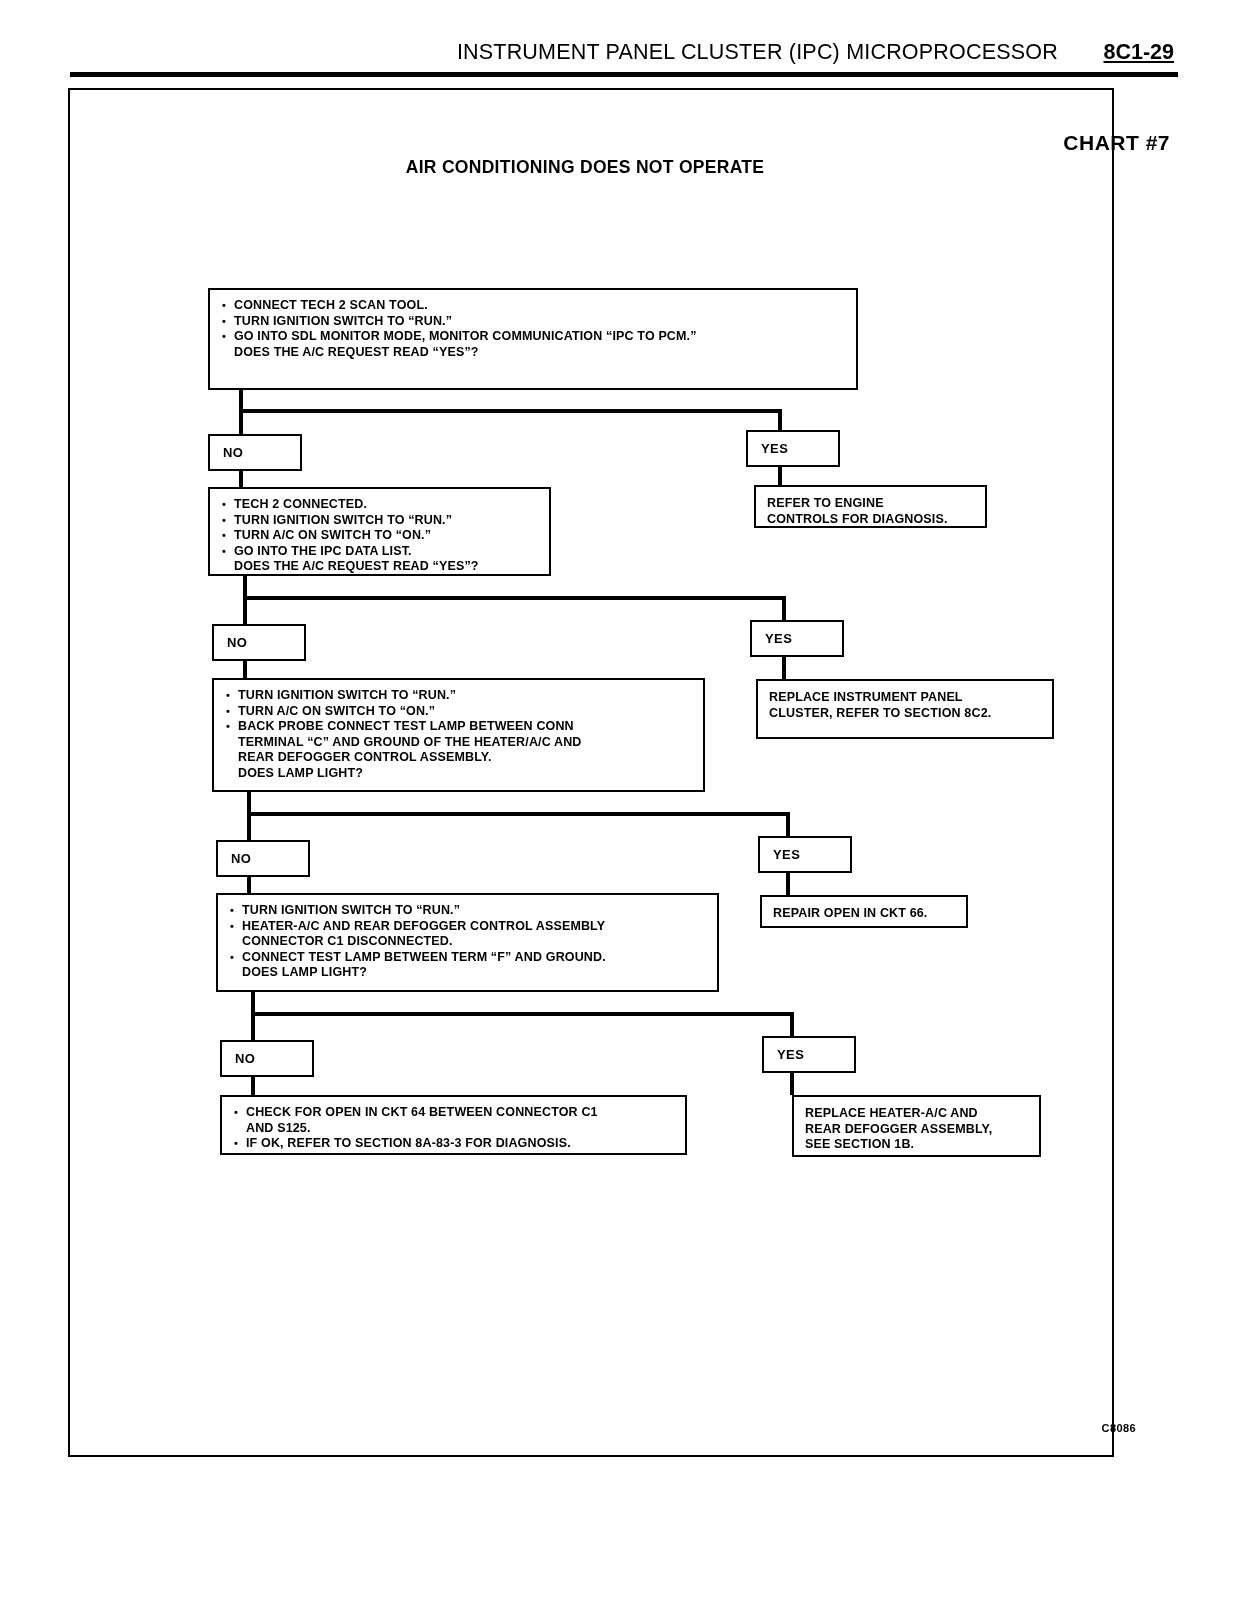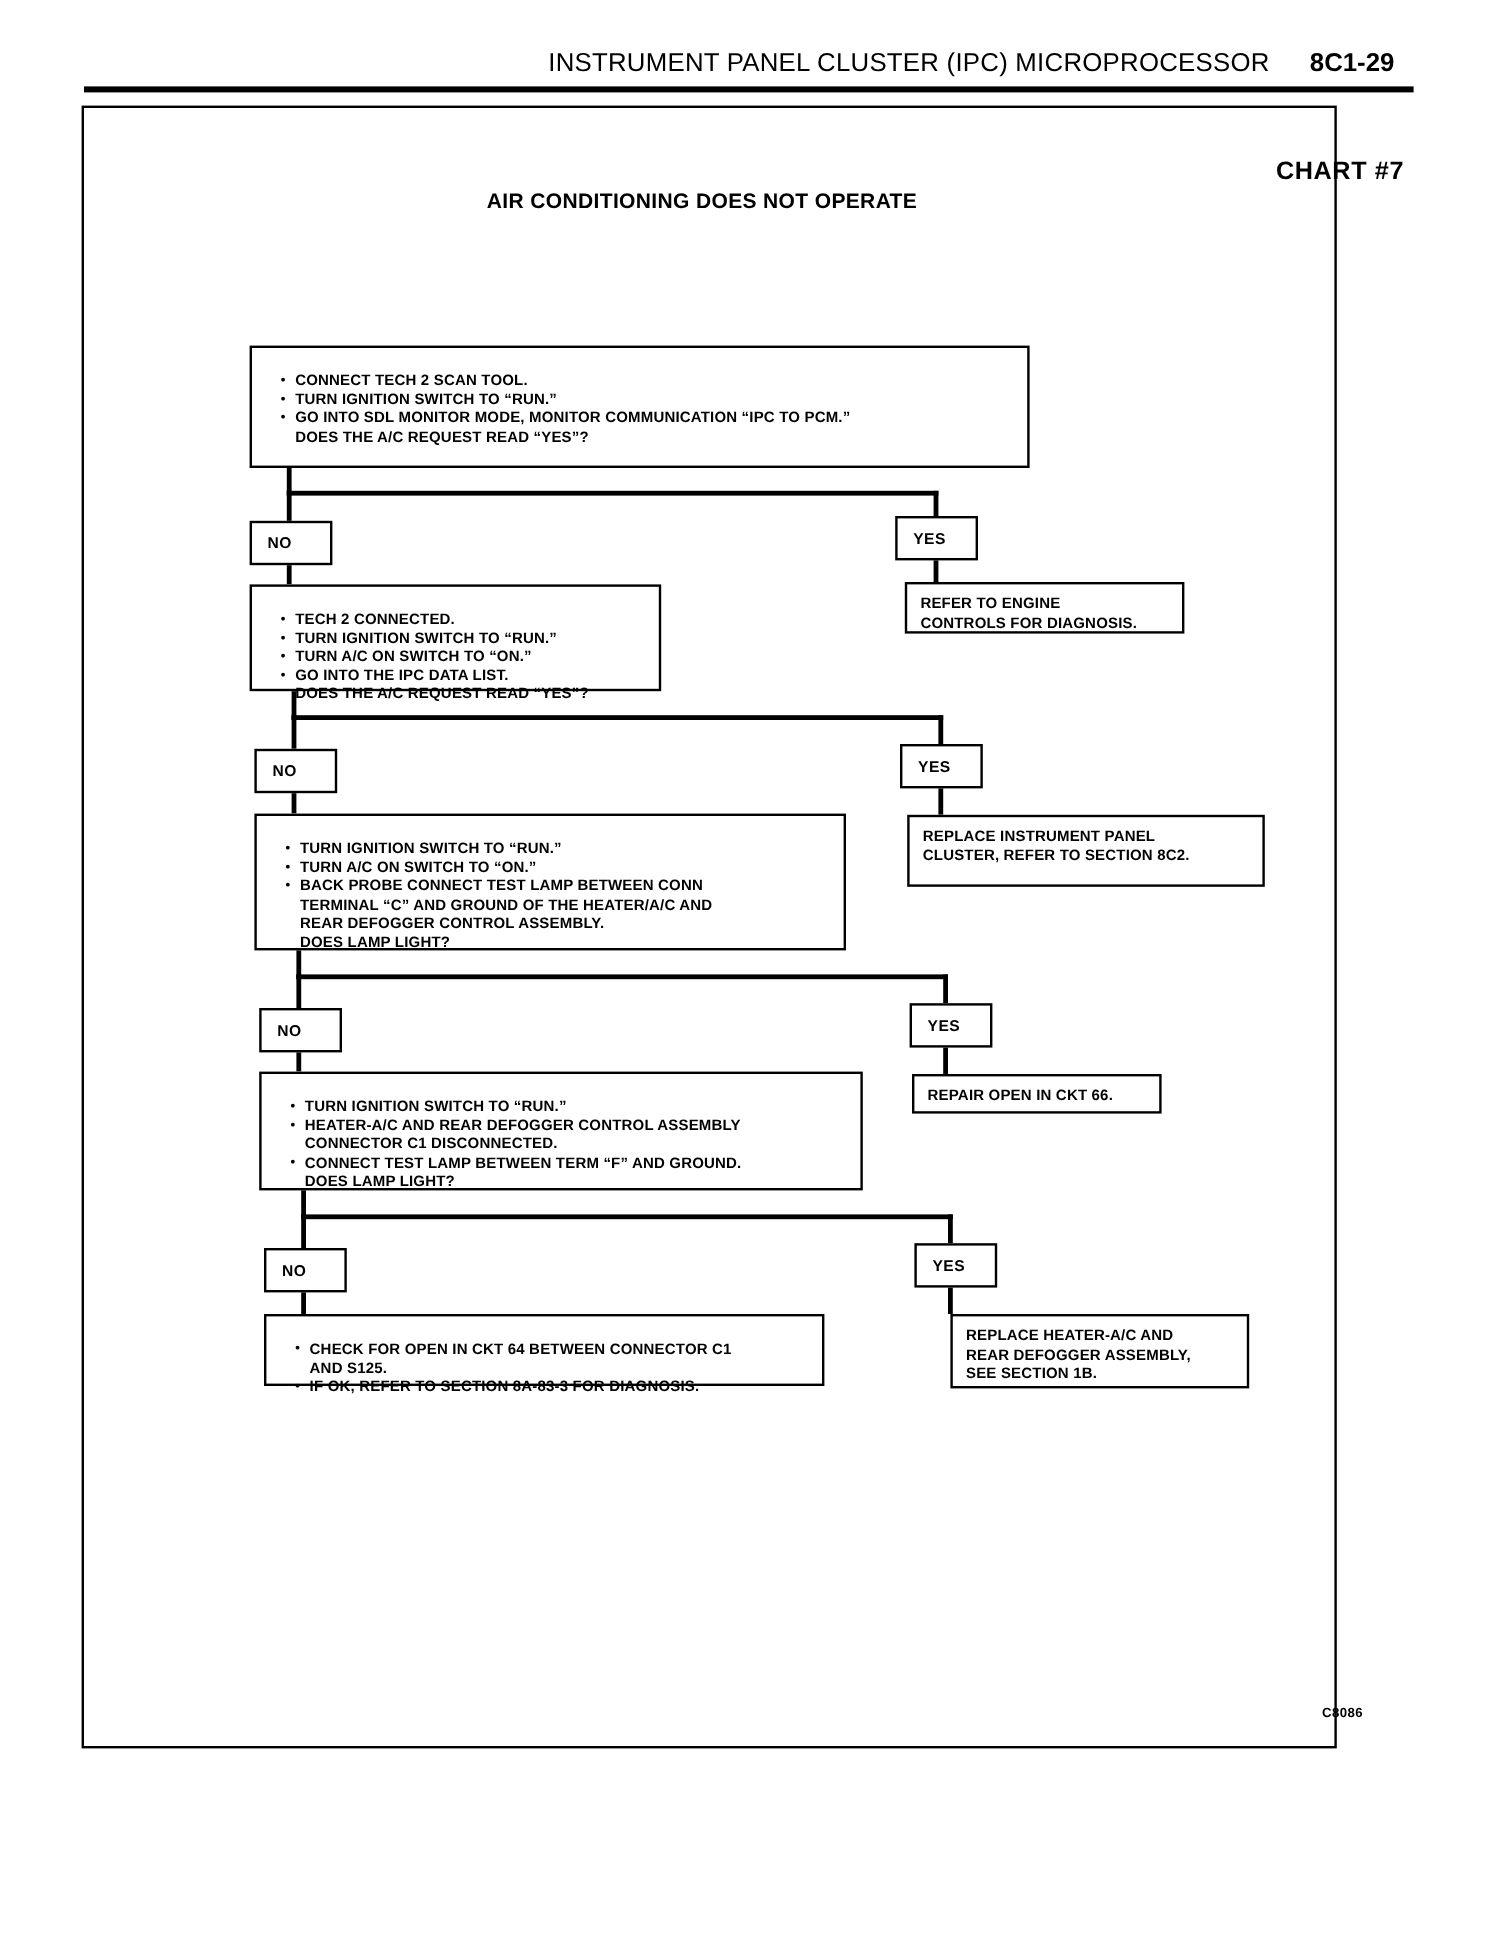--- a/index.html
+++ b/index.html
@@ -28,25 +28,26 @@
     position: absolute;
     right: 120px;
     top: 0;
     font-size: 21.5px;
     font-weight: normal;
     letter-spacing: 0.2px;
     white-space: nowrap;
   }
   #header-page {
     position: absolute;
-    right: 16px;
+    right: 4px;
     top: 0;
     font-size: 21.5px;
     font-weight: bold;
     white-space: nowrap;
+    text-decoration: underline;
   }
   #header-rule {
     position: absolute;
     left: 70px;
     top: 72px;
     width: 1108px;
     height: 5px;
     background: #000;
   }
 
@@ -85,21 +86,21 @@
 
   
   .flowbox {
     position: absolute;
     border: 2px solid #000;
     box-sizing: border-box;
     background: #fff;
     padding: 8px 10px 6px 12px;
   }
   .flowbox ul {
-    margin: 12px;
+    margin: 0;
     padding: 0;
     list-style: none;
   }
   .flowbox li {
     font-size: 12.5px;
     font-weight: bold;
     line-height: 15.5px;
     letter-spacing: 0.15px;
     position: relative;
     padding-left: 12px;
@@ -131,21 +132,21 @@
     letter-spacing: 0.15px;
     white-space: pre-line;
   }
 
   
   .chip {
     position: absolute;
     border: 2px solid #000;
     box-sizing: border-box;
     background: #fff;
-    width: 69px;
+    width: 94px;
     height: 37px;
     display: flex;
     align-items: center;
     padding-left: 13px;
   }
   .chip span {
     font-size: 13px;
     font-weight: bold;
     letter-spacing: 0.4px;
   }

